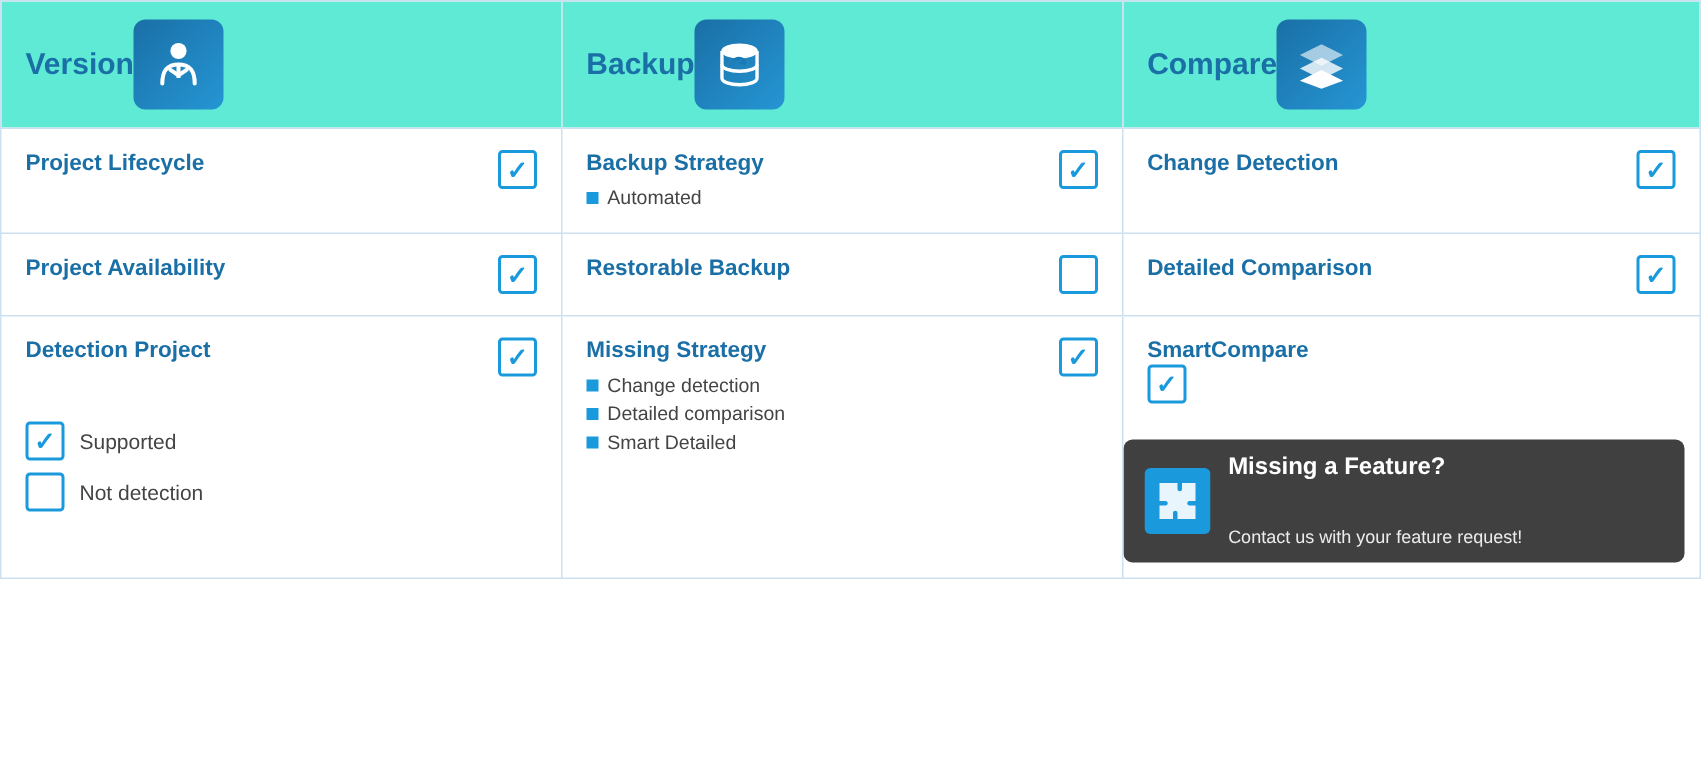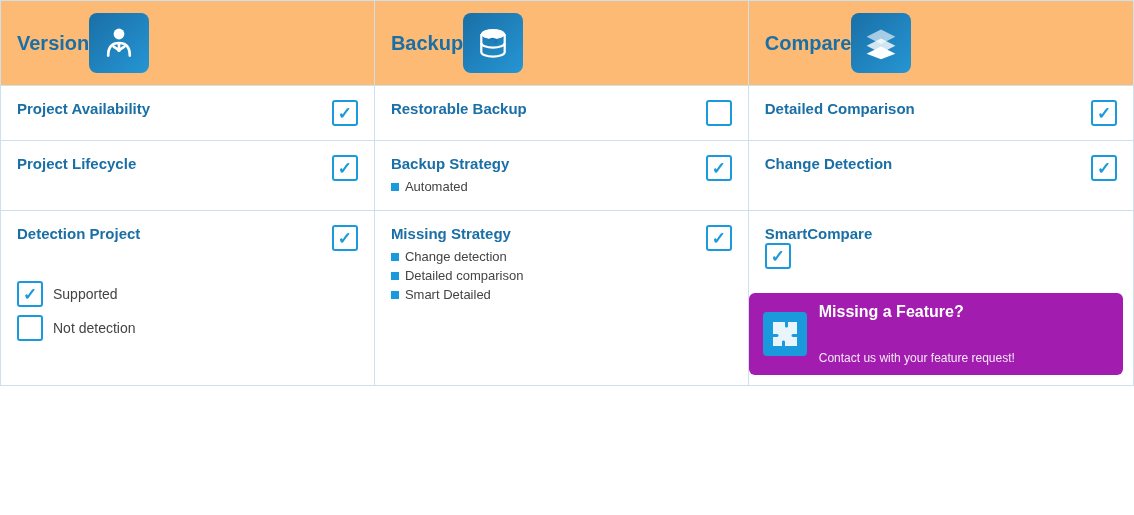--- a/index.html
+++ b/index.html
@@ -18,21 +18,21 @@
     }
 
     .main-table th, .main-table td {
       border: 1px solid #cce0f0;
       vertical-align: top;
       padding: 0;
     }
 
     
     .header-cell {
-      background: #fdba74;
+      background: #5eead4;
       padding: 12px 16px;
       display: flex;
       align-items: center;
     }
 
     .header-cell .section-title {
       font-size: 20px;
       font-weight: bold;
       color: #1a6fa6;
     }
@@ -130,21 +130,21 @@
       display: flex;
       align-items: center;
       gap: 10px;
       font-size: 14px;
       color: #444;
       text-align: right;
     }
 
     
     .missing-feature-banner {
-      background: #a21caf;
+      background: #404040;
       border-radius: 6px;
       display: flex;
       align-items: center;
       padding: 10px 14px;
       gap: 12px;
       margin: 10px 10px 10px 0;
     }
 
     .banner-icon {
       width: 44px;
@@ -243,50 +243,20 @@
       </th>
     </tr>
   </thead>
   <tbody>
 
     <tr>
 
       <td>
         <div class="feature-row">
           <div class="feature-block">
-            <span class="feature-name">Project Availability</span>
-          </div>
-          <div class="check-icon check-supported"></div>
-        </div>
-      </td>
-
-      <td>
-        <div class="feature-row">
-          <div class="feature-block">
-            <span class="feature-name">Restorable Backup</span>
-          </div>
-          <div class="check-icon check-not-supported"></div>
-        </div>
-      </td>
-
-      <td>
-        <div class="feature-row">
-          <div class="feature-block">
-            <span class="feature-name">Detailed Comparison</span>
-          </div>
-          <div class="check-icon check-supported"></div>
-        </div>
-      </td>
-    </tr>
-
-    <tr>
-
-      <td>
-        <div class="feature-row">
-          <div class="feature-block">
             <span class="feature-name">Project Lifecycle</span>
           </div>
           <div class="check-icon check-supported"></div>
         </div>
       </td>
 
       <td>
         <div class="feature-row">
           <div class="feature-block">
             <span class="feature-name">Backup Strategy</span>
@@ -295,20 +265,50 @@
             </ul>
           </div>
           <div class="check-icon check-supported"></div>
         </div>
       </td>
 
       <td>
         <div class="feature-row">
           <div class="feature-block">
             <span class="feature-name">Change Detection</span>
+          </div>
+          <div class="check-icon check-supported"></div>
+        </div>
+      </td>
+    </tr>
+
+    <tr>
+
+      <td>
+        <div class="feature-row">
+          <div class="feature-block">
+            <span class="feature-name">Project Availability</span>
+          </div>
+          <div class="check-icon check-supported"></div>
+        </div>
+      </td>
+
+      <td>
+        <div class="feature-row">
+          <div class="feature-block">
+            <span class="feature-name">Restorable Backup</span>
+          </div>
+          <div class="check-icon check-not-supported"></div>
+        </div>
+      </td>
+
+      <td>
+        <div class="feature-row">
+          <div class="feature-block">
+            <span class="feature-name">Detailed Comparison</span>
           </div>
           <div class="check-icon check-supported"></div>
         </div>
       </td>
     </tr>
 
     <tr>
 
       <td style="vertical-align: top;">
         <div class="feature-row" style="border-bottom: none;">

